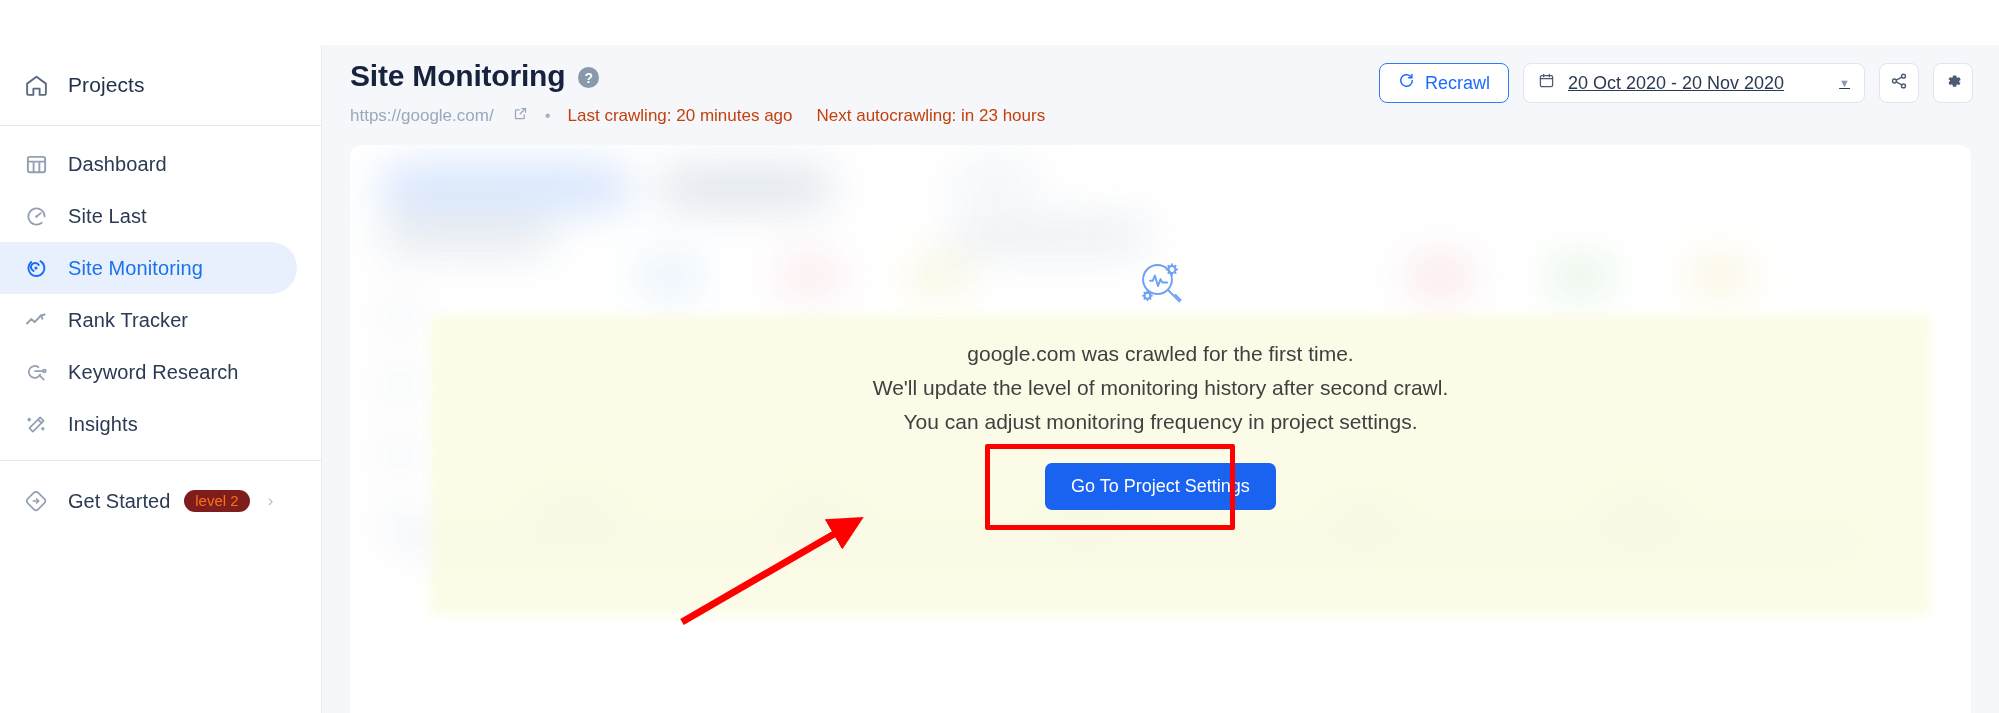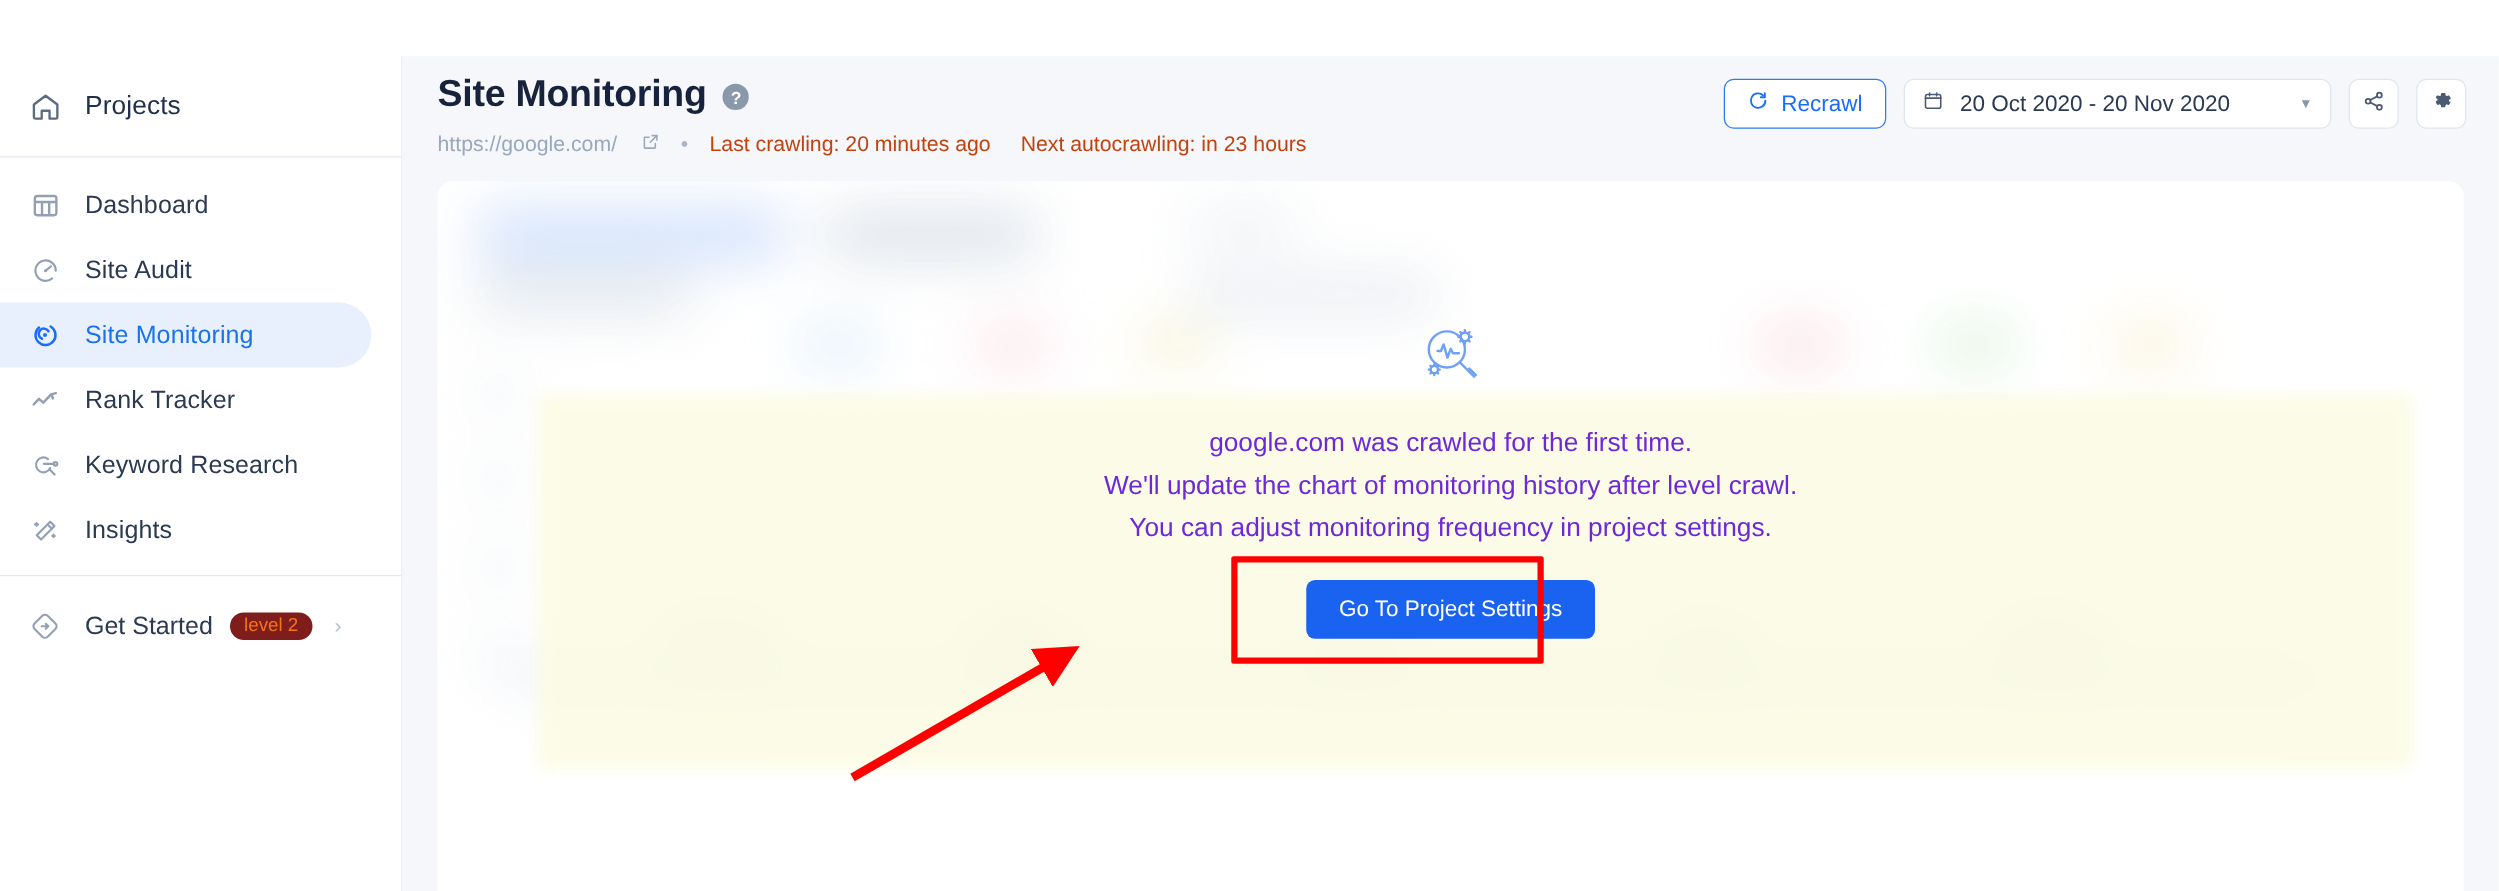--- a/index.html
+++ b/index.html
@@ -66,21 +66,21 @@
 
   .actions { display:flex; align-items:center; gap: 14px; padding-top: 4px; }
   .btn-recrawl {
     display:flex; align-items:center; gap:10px;
     height:40px; padding:0 18px; border:1px solid #2f7bf6; border-radius:8px;
     color:#1a6dfc; background:#fff; font-size:18px; cursor:pointer; white-space:nowrap;
   }
   .date-picker {
     display:flex; align-items:center; gap:13px;
     height:40px; padding:0 14px 0 14px; border:1px solid #dfe5ee; border-radius:8px;
-    background:#fff; font-size:18px; color:#2b3a52; cursor:pointer; white-space:nowrap;
+    background:#fff; font-size:18px; color:#2b3a52; cursor:pointer; white-space:nowrap;text-decoration:underline;
   }
   .date-picker .caret { color:#8a98ac; font-size:11px; margin-left:42px;}
   .icon-btn {
     width:40px;height:40px;border:1px solid #dfe5ee;border-radius:8px;background:#fff;
     display:flex;align-items:center;justify-content:center;cursor:pointer;
   }
 
   
   .card {
     position:absolute; left:28px; top:100px; right:28px; bottom:-40px;
@@ -92,21 +92,21 @@
   .yellow-overlay {
     position:absolute; left:80px; top:170px; width:1500px; height:300px;
     background:#fbfbe3; opacity:.85; border-radius:4px; filter: blur(6px);
   }
 
   .empty-state {
     position:absolute; left:0; right:0; top:110px;
     display:flex; flex-direction:column; align-items:center;
   }
   .es-icon { margin-bottom: 22px; }
-  .es-line { font-size:21px; color:#6d28d9; line-height:34px; text-align:right; }
+  .es-line { font-size:21px; color:#404040; line-height:34px; text-align:right; }
 
   .cta-wrap { position:relative; margin-top: 24px; }
   .cta-btn {
     background:#1a63f0; color:#fff; border:none; border-radius:7px;
     font-size:18px; padding:13px 26px; cursor:pointer; font-family:inherit;
   }
   .annot-box {
     position:absolute; border:5px solid #ff0000; border-radius:2px;
     pointer-events:none;
   }
@@ -145,21 +145,21 @@
       </div>
 
       <div class="nav-item">
         <span class="ico">
           <svg width="23" height="23" viewBox="0 0 24 24" fill="none" stroke-width="1.8" stroke-linecap="round">
               <path d="M20.5 12a8.5 8.5 0 1 0-3 6.5"></path>
               <path d="M12 12l4.5-3.5"></path>
               <circle cx="12" cy="12" r="1.3" fill="#93a0b4" stroke="none"></circle>
             </svg>
         </span>
-        <span class="nav-label">Site Audit</span>
+        <span class="nav-label">Site Last</span>
       </div>
 
       <div class="nav-item active">
         <span class="ico">
           <svg width="24" height="24" viewBox="0 0 24 24" fill="none" stroke-width="2" stroke-linecap="round">
               <path d="M16.5 5.2A8 8 0 1 1 7.2 6"></path>
               <path d="M14.8 9A4.2 4.2 0 1 0 9.6 15"></path>
               <circle cx="12" cy="12" r="1.6" fill="#1a6dfc" stroke="none"></circle>
             </svg>
         </span>
@@ -329,21 +329,21 @@
               <circle cx="44.5" cy="16.5" r="4"></circle>
               <path d="M44.5 10.5v2M44.5 20.5v2M38.5 16.5h2M48.5 16.5h2M40.3 12.3l1.4 1.4M47.3 19.3l1.4 1.4M48.7 12.3l-1.4 1.4M41.7 19.3l-1.4 1.4"></path>
             </g>
             <g>
               <circle cx="16.5" cy="46.5" r="3.4"></circle>
               <path d="M16.5 41.5v1.6M16.5 49.9v1.6M11.5 46.5h1.6M19.9 46.5h1.6M13 43l1.1 1.1M18.9 48.9l1.1 1.1M20 43l-1.1 1.1M14.1 48.9L13 50"></path>
             </g>
           </svg>
         </div>
         <div class="es-line">google.com was crawled for the first time.</div>
-        <div class="es-line">We'll update the chart of monitoring history after level crawl.</div>
+        <div class="es-line">We'll update the level of monitoring history after second crawl.</div>
         <div class="es-line">You can adjust monitoring frequency in project settings.</div>
 
         <div class="cta-wrap">
           <button class="cta-btn">Go To Project Settings</button>
           <div class="annot-box" style="left:-60px; top:-19px; width:250px; height:86px;"></div>
         </div>
       </div>
 
       <svg class="annot-arrow" style="left:320px; top:355px; width:200px; height:135px;" viewBox="0 0 200 135">
         <defs>

